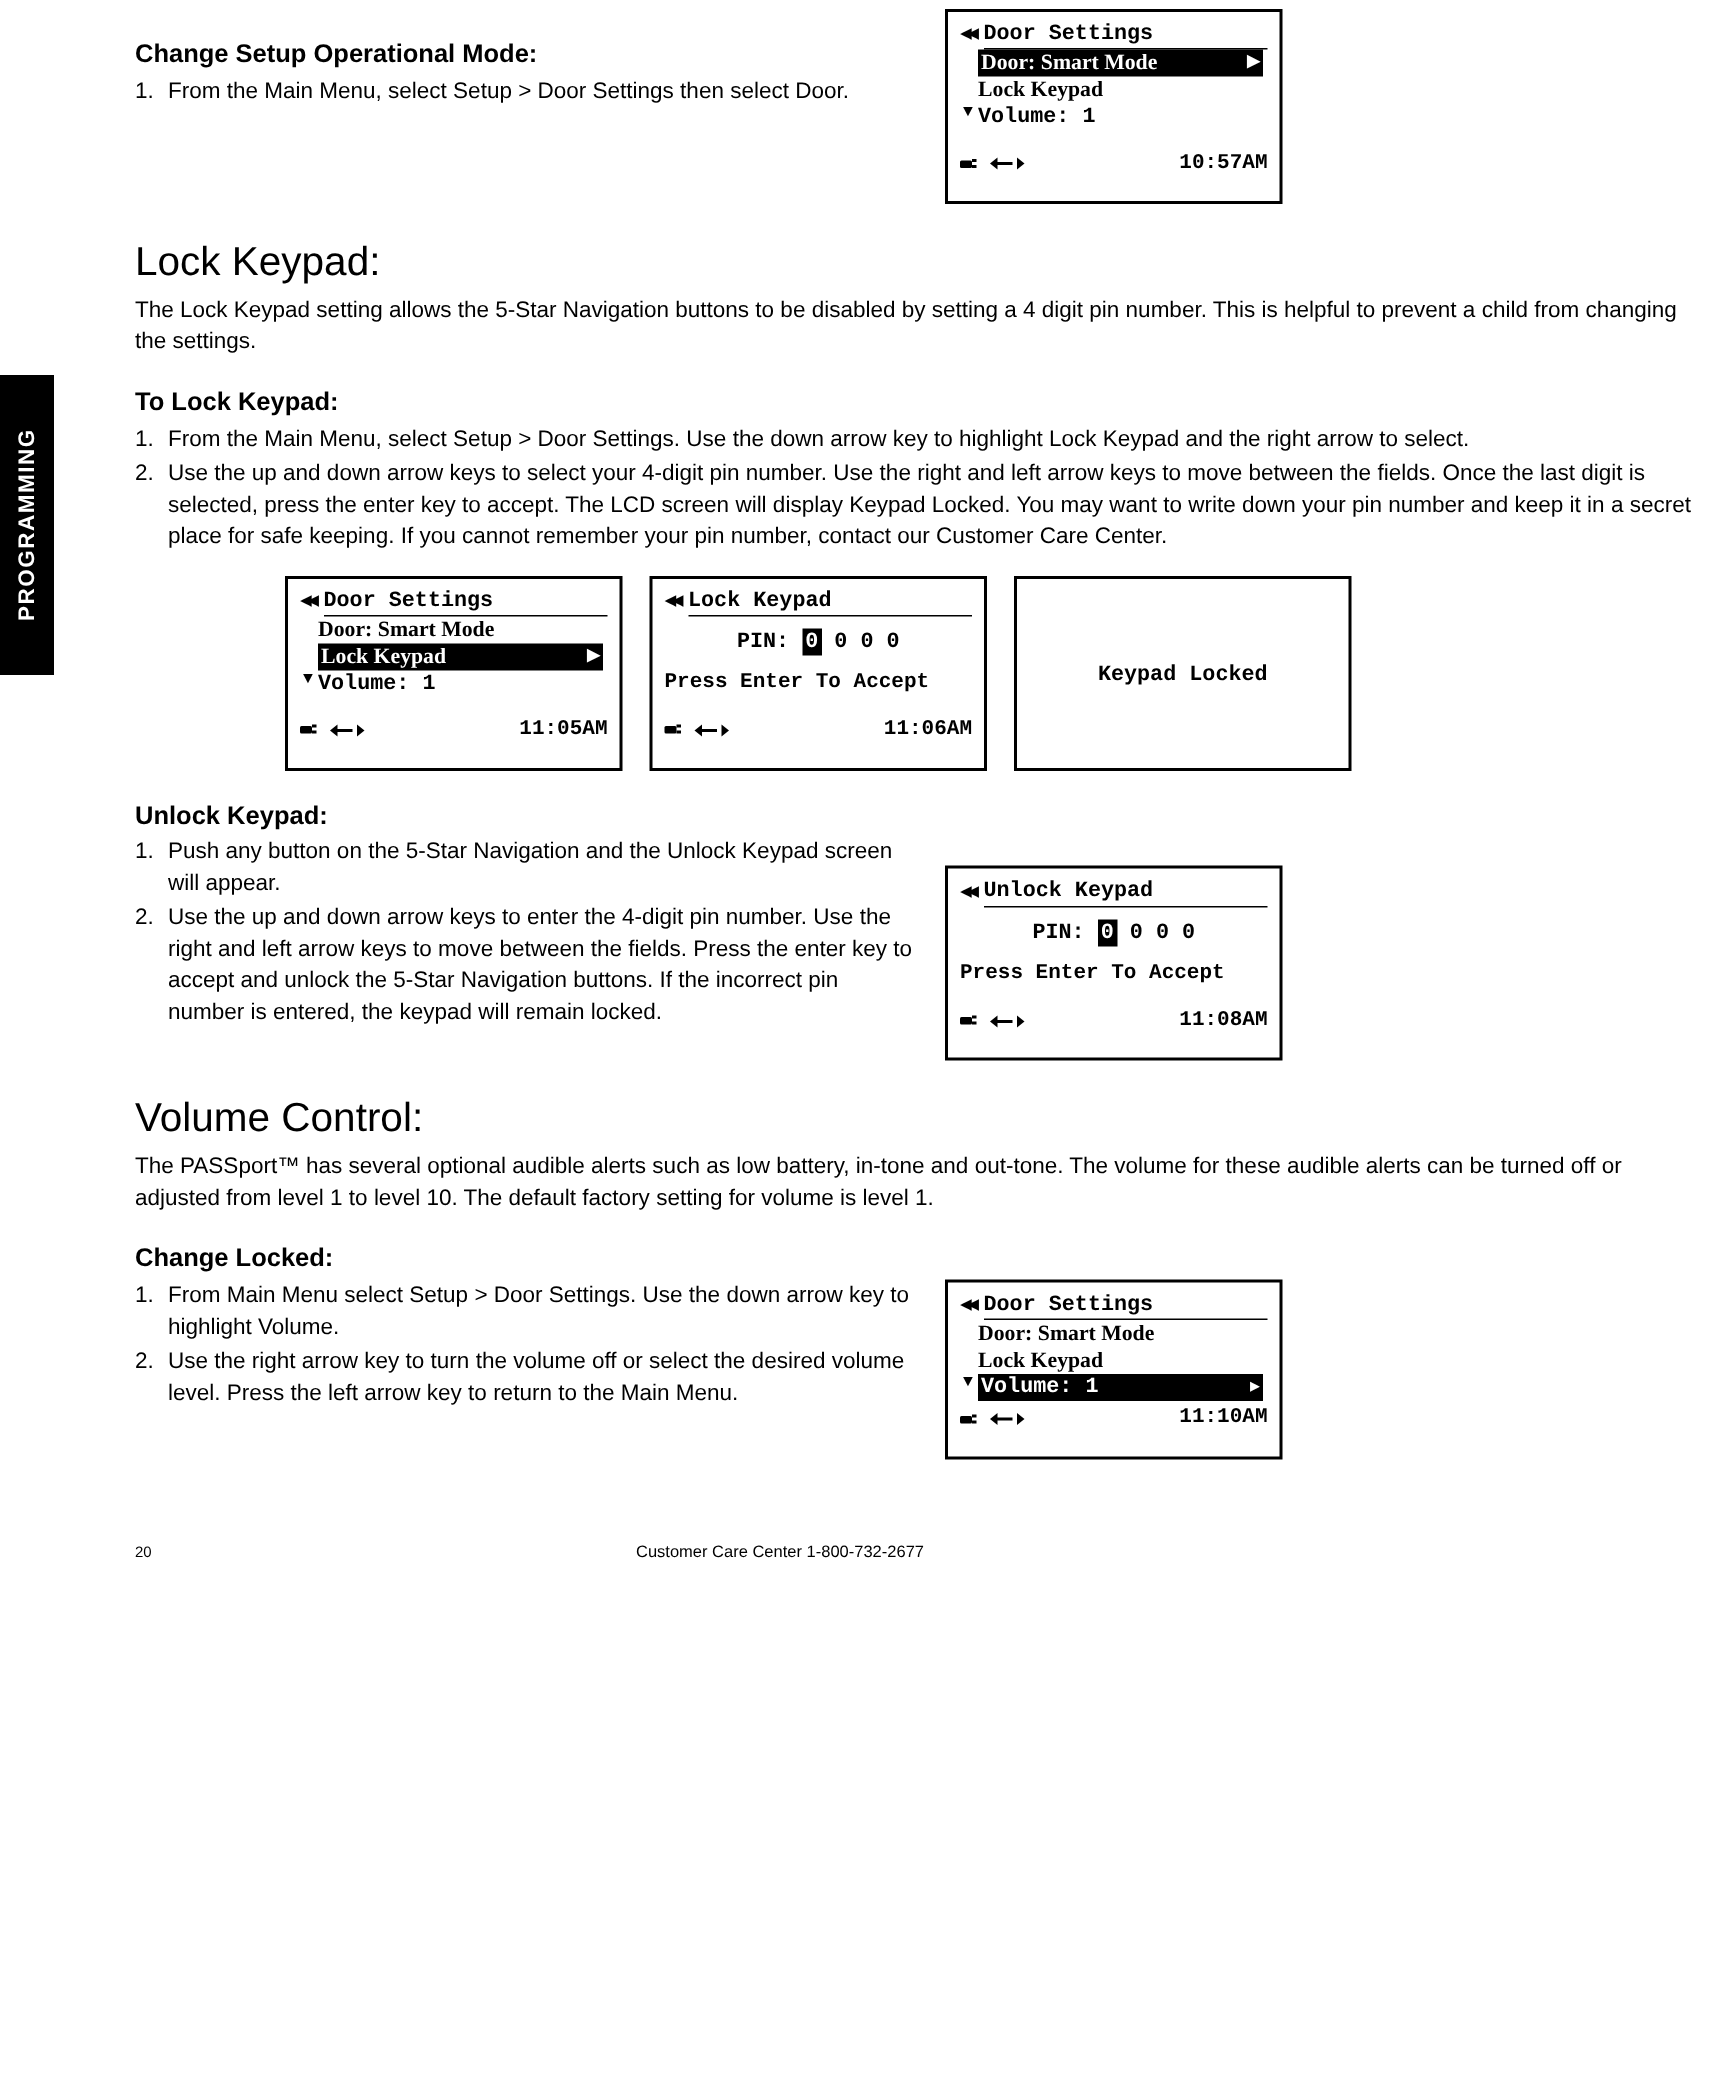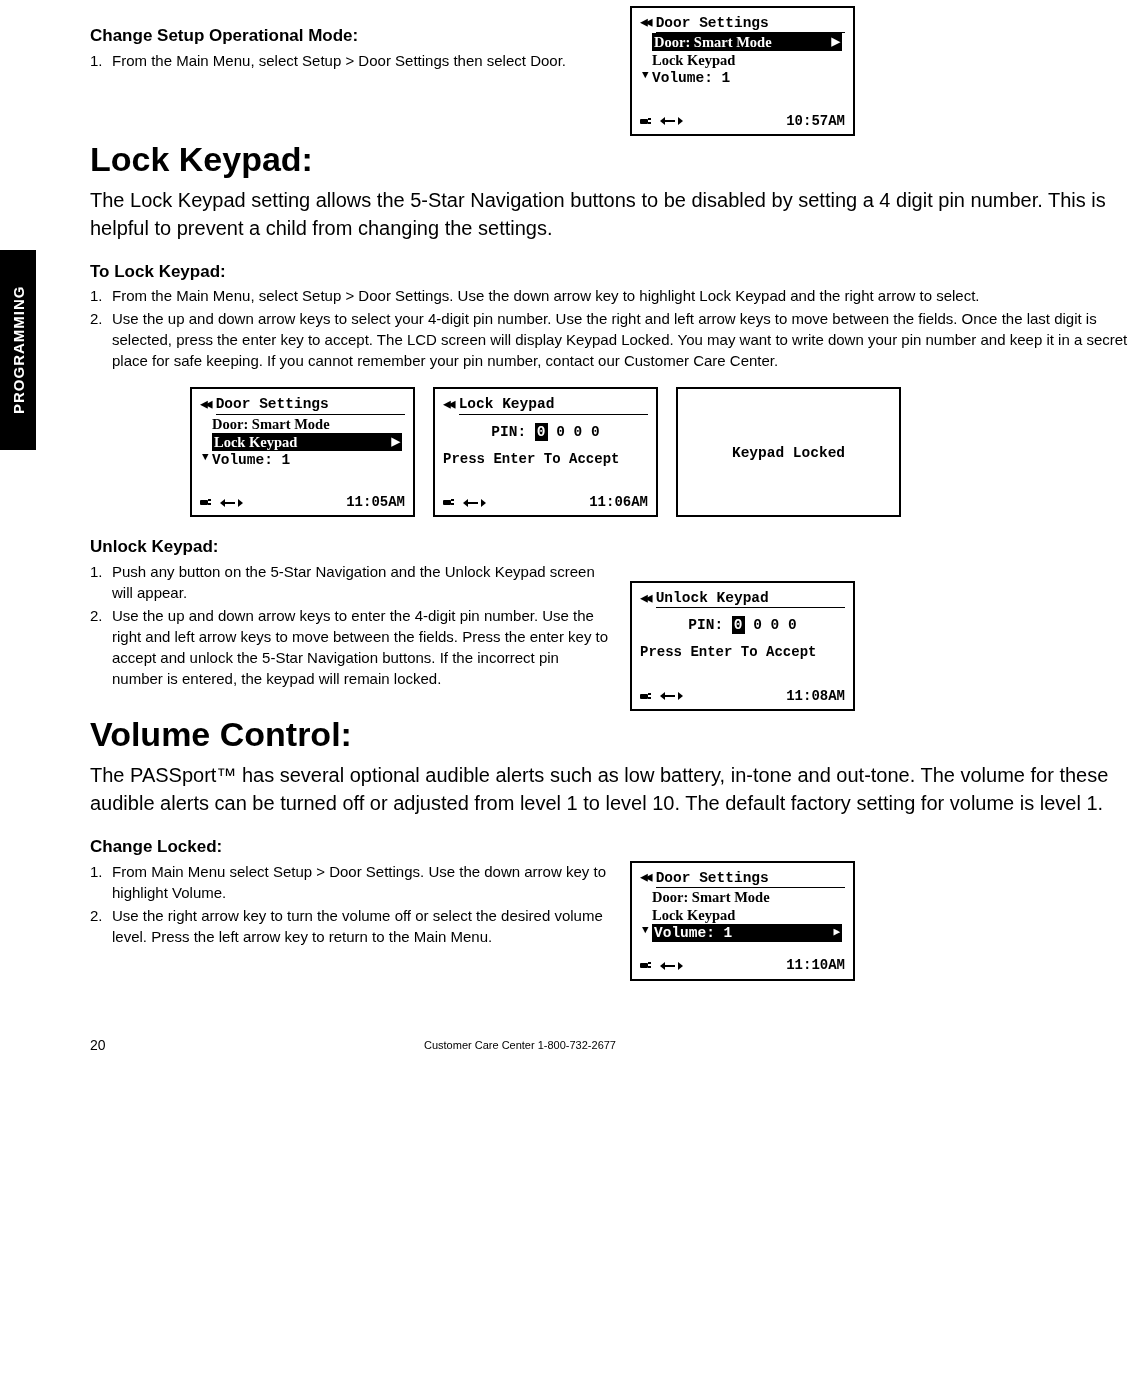--- a/index.html
+++ b/index.html
@@ -31,32 +31,33 @@
       font-weight: bold;
       font-size: 15px;
       writing-mode: vertical-rl;
       transform: rotate(180deg);
       display: flex;
       align-items: center;
       justify-content: center;
       letter-spacing: 1px;
     }
     h1 {
-      font-size: 34px;
-      font-weight: 700;
+      font-size: 27px;
+      font-weight: 400;
+      margin-top: 20px;
       margin-bottom: 2px;
     }
     h2 {
       font-size: 17px;
       font-weight: 900;
       margin-top: 18px;
       margin-bottom: 2px;
     }
     .intro {
-      font-size: 20px;
+      font-size: 15px;
       margin-bottom: 6px;
       max-width: 1040px;
     }
     ol {
       list-style: none;
       padding-left: 0;
     }
     ol li {
       padding-left: 22px;
       text-indent: -22px;
@@ -104,21 +105,21 @@
       color: #fff;
       display: inline-flex;
       align-items: center;
       padding: 0 2px;
       justify-content: space-between;
     }
     .lcd .sel-wide { width: 190px; }
     .lcd .sel-arrow { font-size: 11px; }
     .lcd .bottom {
       position: absolute;
-      bottom: 4px;
+      bottom: 16px;
       left: 8px;
       right: 8px;
       display: flex;
       justify-content: space-between;
       align-items: center;
       font-size: 14px;
     }
     .lcd .icons {
       display: flex;
       gap: 6px;
@@ -159,21 +160,21 @@
     }
     .footer {
       position: relative;
       margin-top: 55px;
       display: flex;
       align-items: center;
       font-size: 11px;
       padding-left: 0;
     }
     .page-num {
-      font-size: 14px;
+      font-size: 10px;
       font-weight: normal;
       width: 334px;
     }
     .plug-icon {
       width: 14px; height: 9px; display: inline-block; position: relative;
     }
     .plug-icon::before {
       content:""; position:absolute; left:0; top:2px; width:8px; height:5px; background:#000; border-radius:1px;
     }
     .plug-icon::after {

